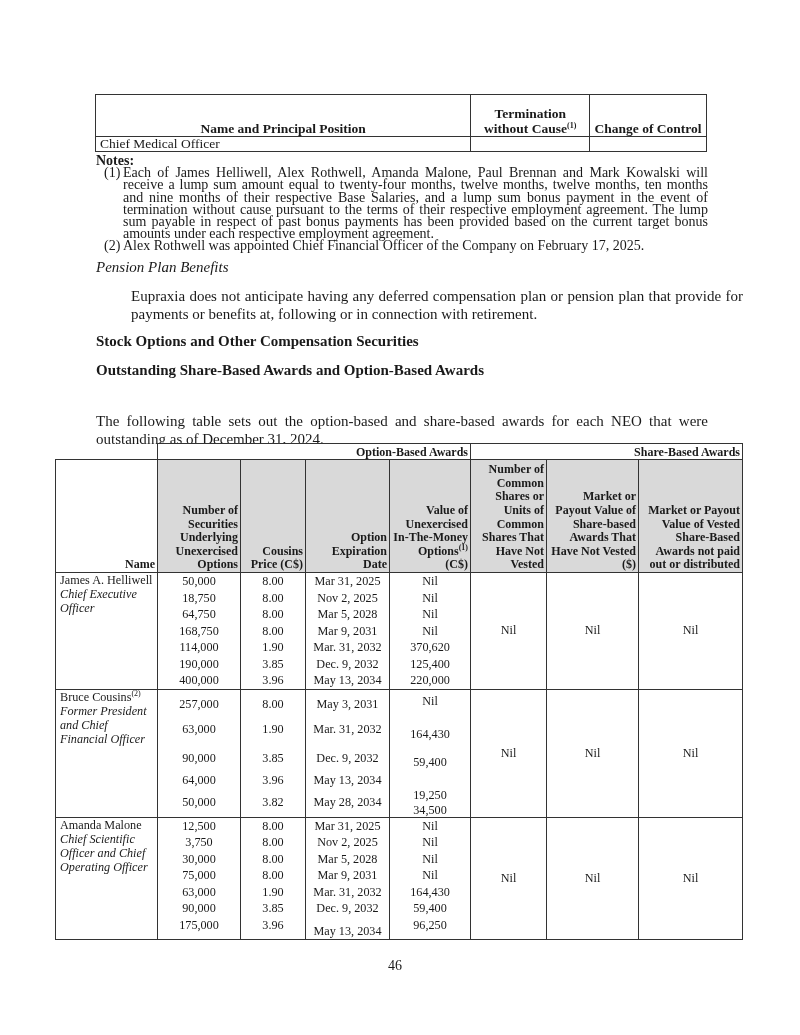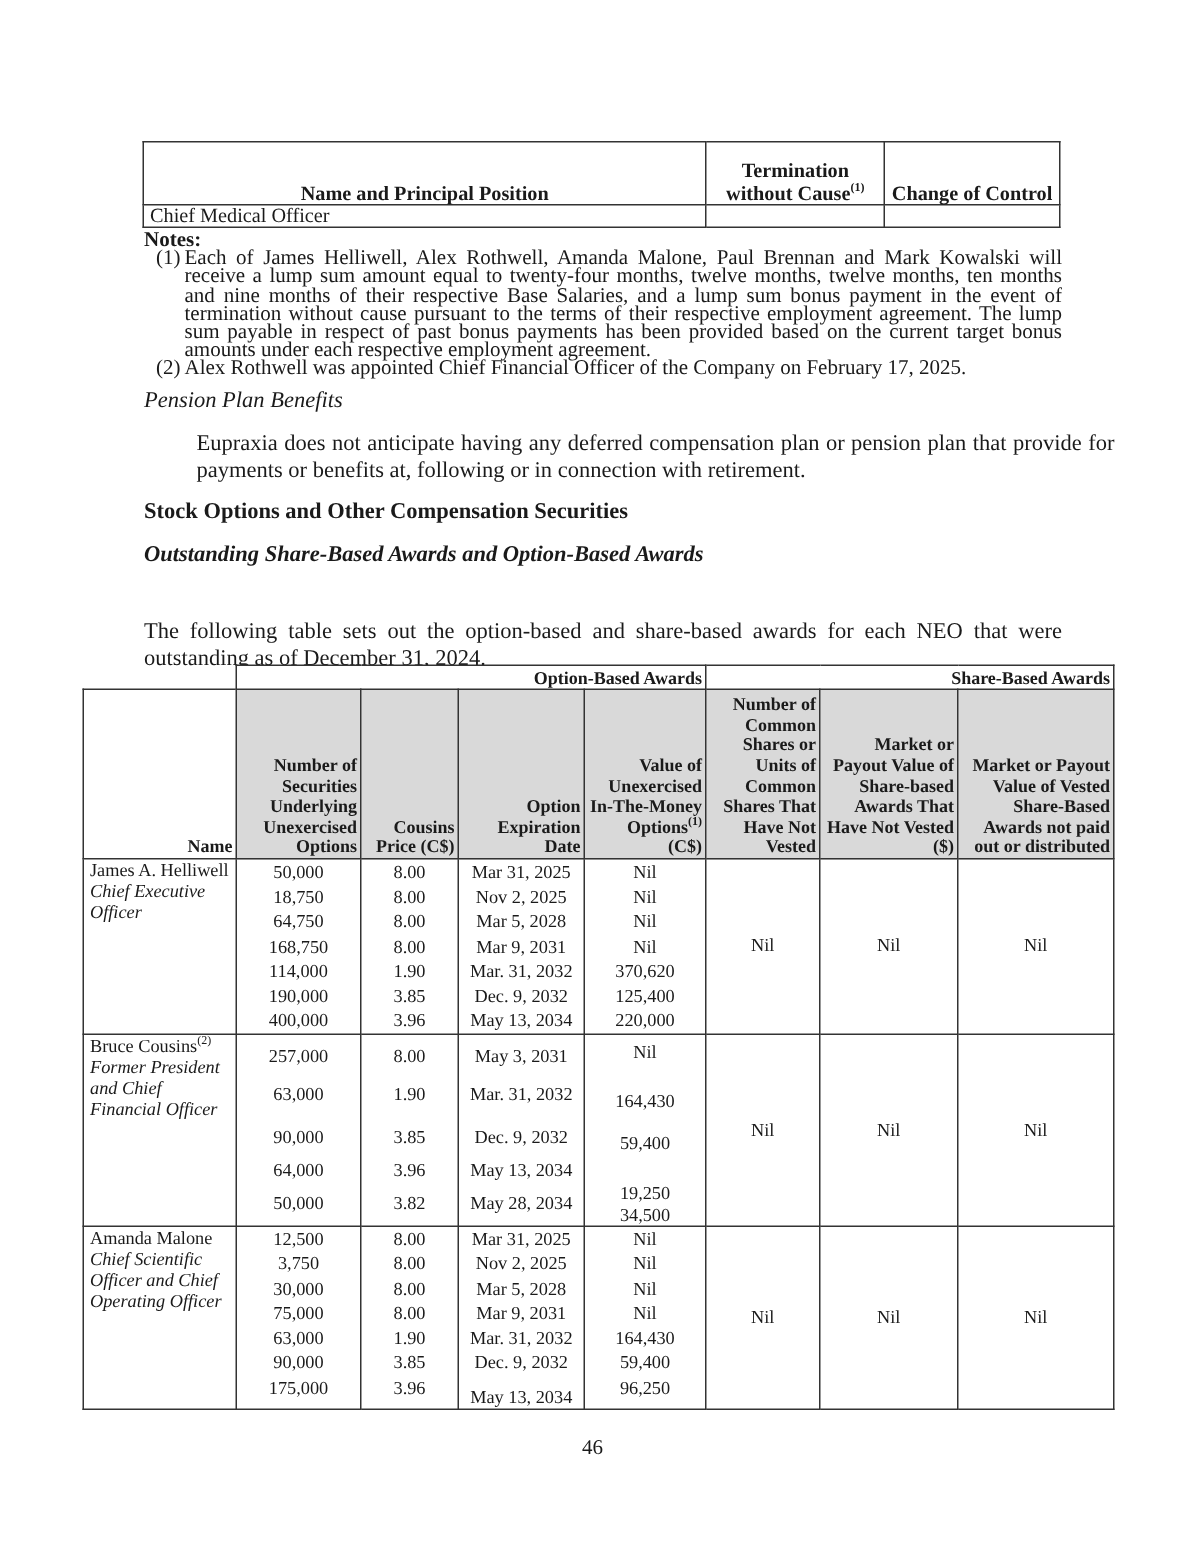--- a/index.html
+++ b/index.html
@@ -18,21 +18,21 @@
 
   
   #notes { position: absolute; left: 96px; top: 155px; width: 612px; font-size: 14px; line-height: 12.2px; }
   #notes .notes-label { font-weight: bold; }
   #notes .note { position: relative; padding-left: 27px; text-align: justify; }
   #notes .note .num { position: absolute; left: 8px; top: 0; }
 
   .section-italic { font-style: italic; font-size: 15px; }
   .para { font-size: 15px; line-height: 18px; text-align: justify; width: 612px; }
   .section-bold { font-weight: bold; font-size: 15px; }
-  .section-bold-italic { font-weight: bold; font-style: italic; font-size: 15px; }
+  .section-bold-italic { font-weight: bold; font-size: 15px; }
 
   
   #awards-table { position: absolute; left: 55px; top: 443px; width: 687px; table-layout: fixed; font-size: 12px; }
   #awards-table td, #awards-table th { border: 1.3px solid #333; padding: 0 2px; }
   #awards-table th { font-weight: bold; text-align: right; vertical-align: bottom; line-height: 13.6px; font-size: 12px; }
   #awards-table th.shaded { background: #d9d9d9; }
   #awards-table th.group { background: #ffffff; height: 15px; line-height: 14px; vertical-align: middle; }
   #awards-table th.blank { border: none; background: #fff; }
   #awards-table tr.hdr th { height: 112px; }
   #awards-table td { vertical-align: top; font-size: 12.2px; margin-left: 16px; }

